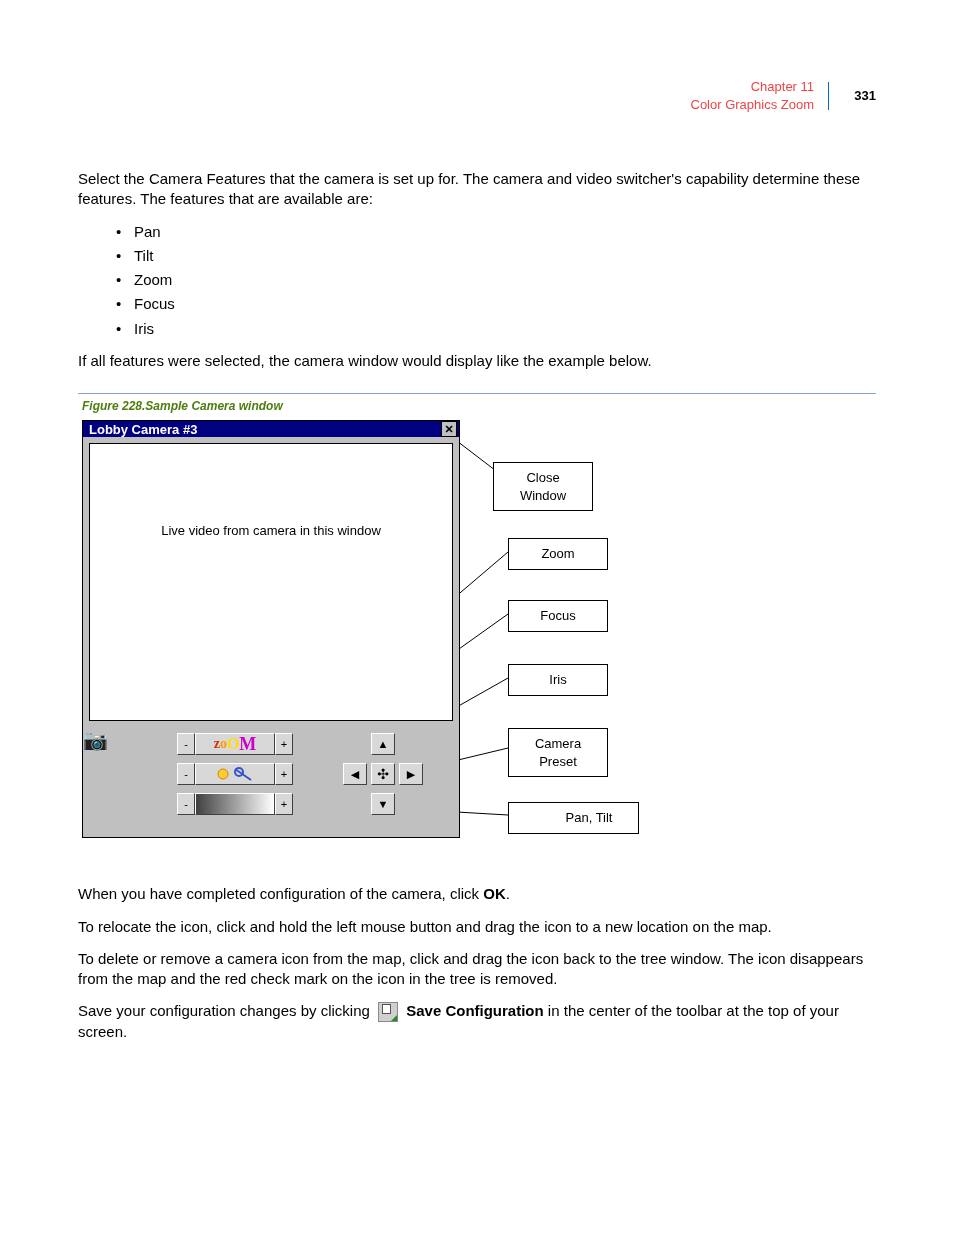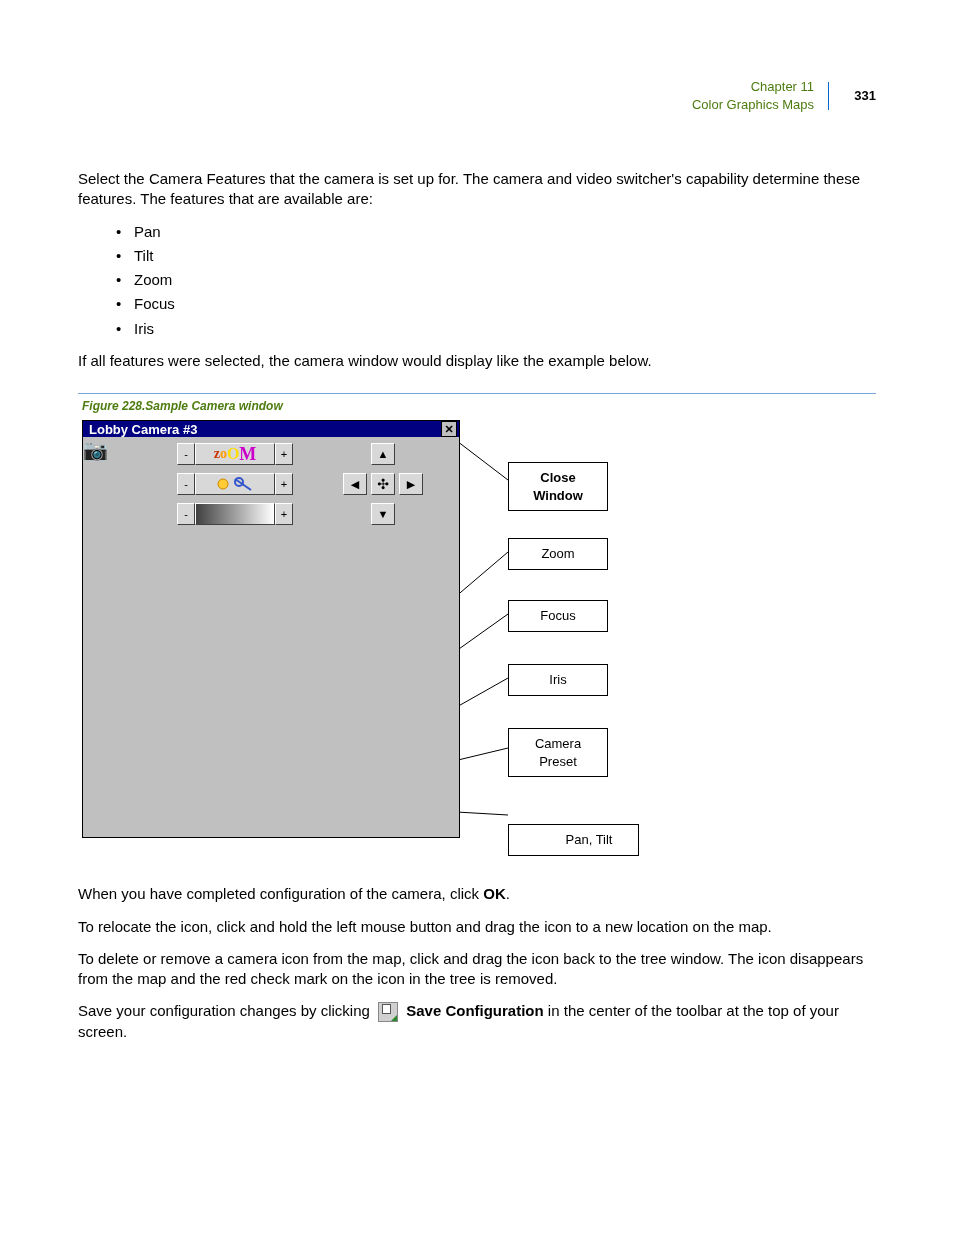--- a/index.html
+++ b/index.html
@@ -10,21 +10,21 @@
     padding: 78px 78px 60px 78px;
     width: 954px;
     box-sizing: border-box;
     line-height: 1.35;
   }
   .header {
     text-align: right;
     font-size: 13px;
     margin-bottom: 56px;
   }
-  .header .blue { color: #4d7c0f; margin-top: 24px; }
+  .header .blue { color: #ef4444; margin-top: 24px; }
   .header .pagenum { color: #000000; font-weight: bold; margin-left: 14px; }
   .header .divider {
     display: inline-block;
     border-left: 1px solid #0066cc;
     height: 28px;
     vertical-align: middle;
     margin: 0 8px 0 10px;
   }
   .para { margin: 0 0 12px 0; }
   ul.features {
@@ -140,26 +140,26 @@
   .arrow-down { left: 288px; top: 66px; width: 24px; height: 22px; }
   .callout {
     position: absolute;
     background: #fff;
     border: 1px solid #000;
     font-size: 13px;
     padding: 6px 14px;
     text-align: center;
     min-width: 70px;
   }
-  .co-close  { left: 430px; top: 42px; font-weight: bold; }
+  .co-close  { left: 415px; top: 42px; }
   .co-zoom   { left: 430px; top: 118px; }
   .co-focus  { left: 430px; top: 180px; }
   .co-iris   { left: 430px; top: 244px; }
   .co-preset { left: 430px; top: 308px; }
-  .co-pantilt{ left: 430px; top: 404px; padding-left: 45px; }
+  .co-pantilt{ left: 430px; top: 382px; padding-left: 45px; }
   .lead { stroke:#000; stroke-width:1; fill:none; }
   .save-icon {
     display:inline-block; width:18px; height:18px; vertical-align:middle;
     background:#d0d0d0; border:1px solid #888; position:relative; margin:0 4px;
   }
   .save-icon::before {
     content:""; position:absolute; left:3px; top:1px; width:7px; height:8px;
     background:#fff; border:1px solid #555;
   }
   .save-icon::after {
@@ -167,21 +167,21 @@
     border-left:6px solid transparent;
     border-bottom:6px solid #2a8a2a;
   }
 </style>
 </head>
 <body>
 
 <div class="header">
   <span style="display:inline-block; text-align:right; vertical-align:middle;">
     <span class="blue">Chapter 11</span><br>
-    <span class="blue">Color Graphics Maps</span>
+    <span class="blue">Color Graphics Zoom</span>
   </span>
   <span class="divider"></span>
   <span class="pagenum" style="vertical-align:middle;">331</span>
 </div>
 
 <p class="para">Select the Camera Features that the camera is set up for. The camera and video switcher's capability determine these features. The features that are available are:</p>
 
 <ul class="features">
   <li>Pan</li>
   <li>Tilt</li>
@@ -203,20 +203,23 @@
     <line class="lead" x1="200" y1="358" x2="430" y2="194"></line>
     <line class="lead" x1="200" y1="388" x2="430" y2="258"></line>
     <line class="lead" x1="305" y1="358" x2="430" y2="328"></line>
     <line class="lead" x1="310" y1="388" x2="430" y2="395"></line>
   </svg>
 
   <div class="camwin">
     <div class="camwin-titlebar">
       <span class="title">Lobby Camera #3</span>
       <span class="camwin-close">✕</span>
+    </div>
+    <div class="camwin-viewport">
+      <span>Live video from camera in this window</span>
     </div>
     <div class="camwin-controls">
       <span class="cam-icon">📷</span>
 
       <span class="btn zoom-minus">-</span>
       <span class="btn zoom-label">
           <span class="z">z</span>
           <span class="o">o</span>
           <span class="O">O</span>
           <span class="M">M</span>

